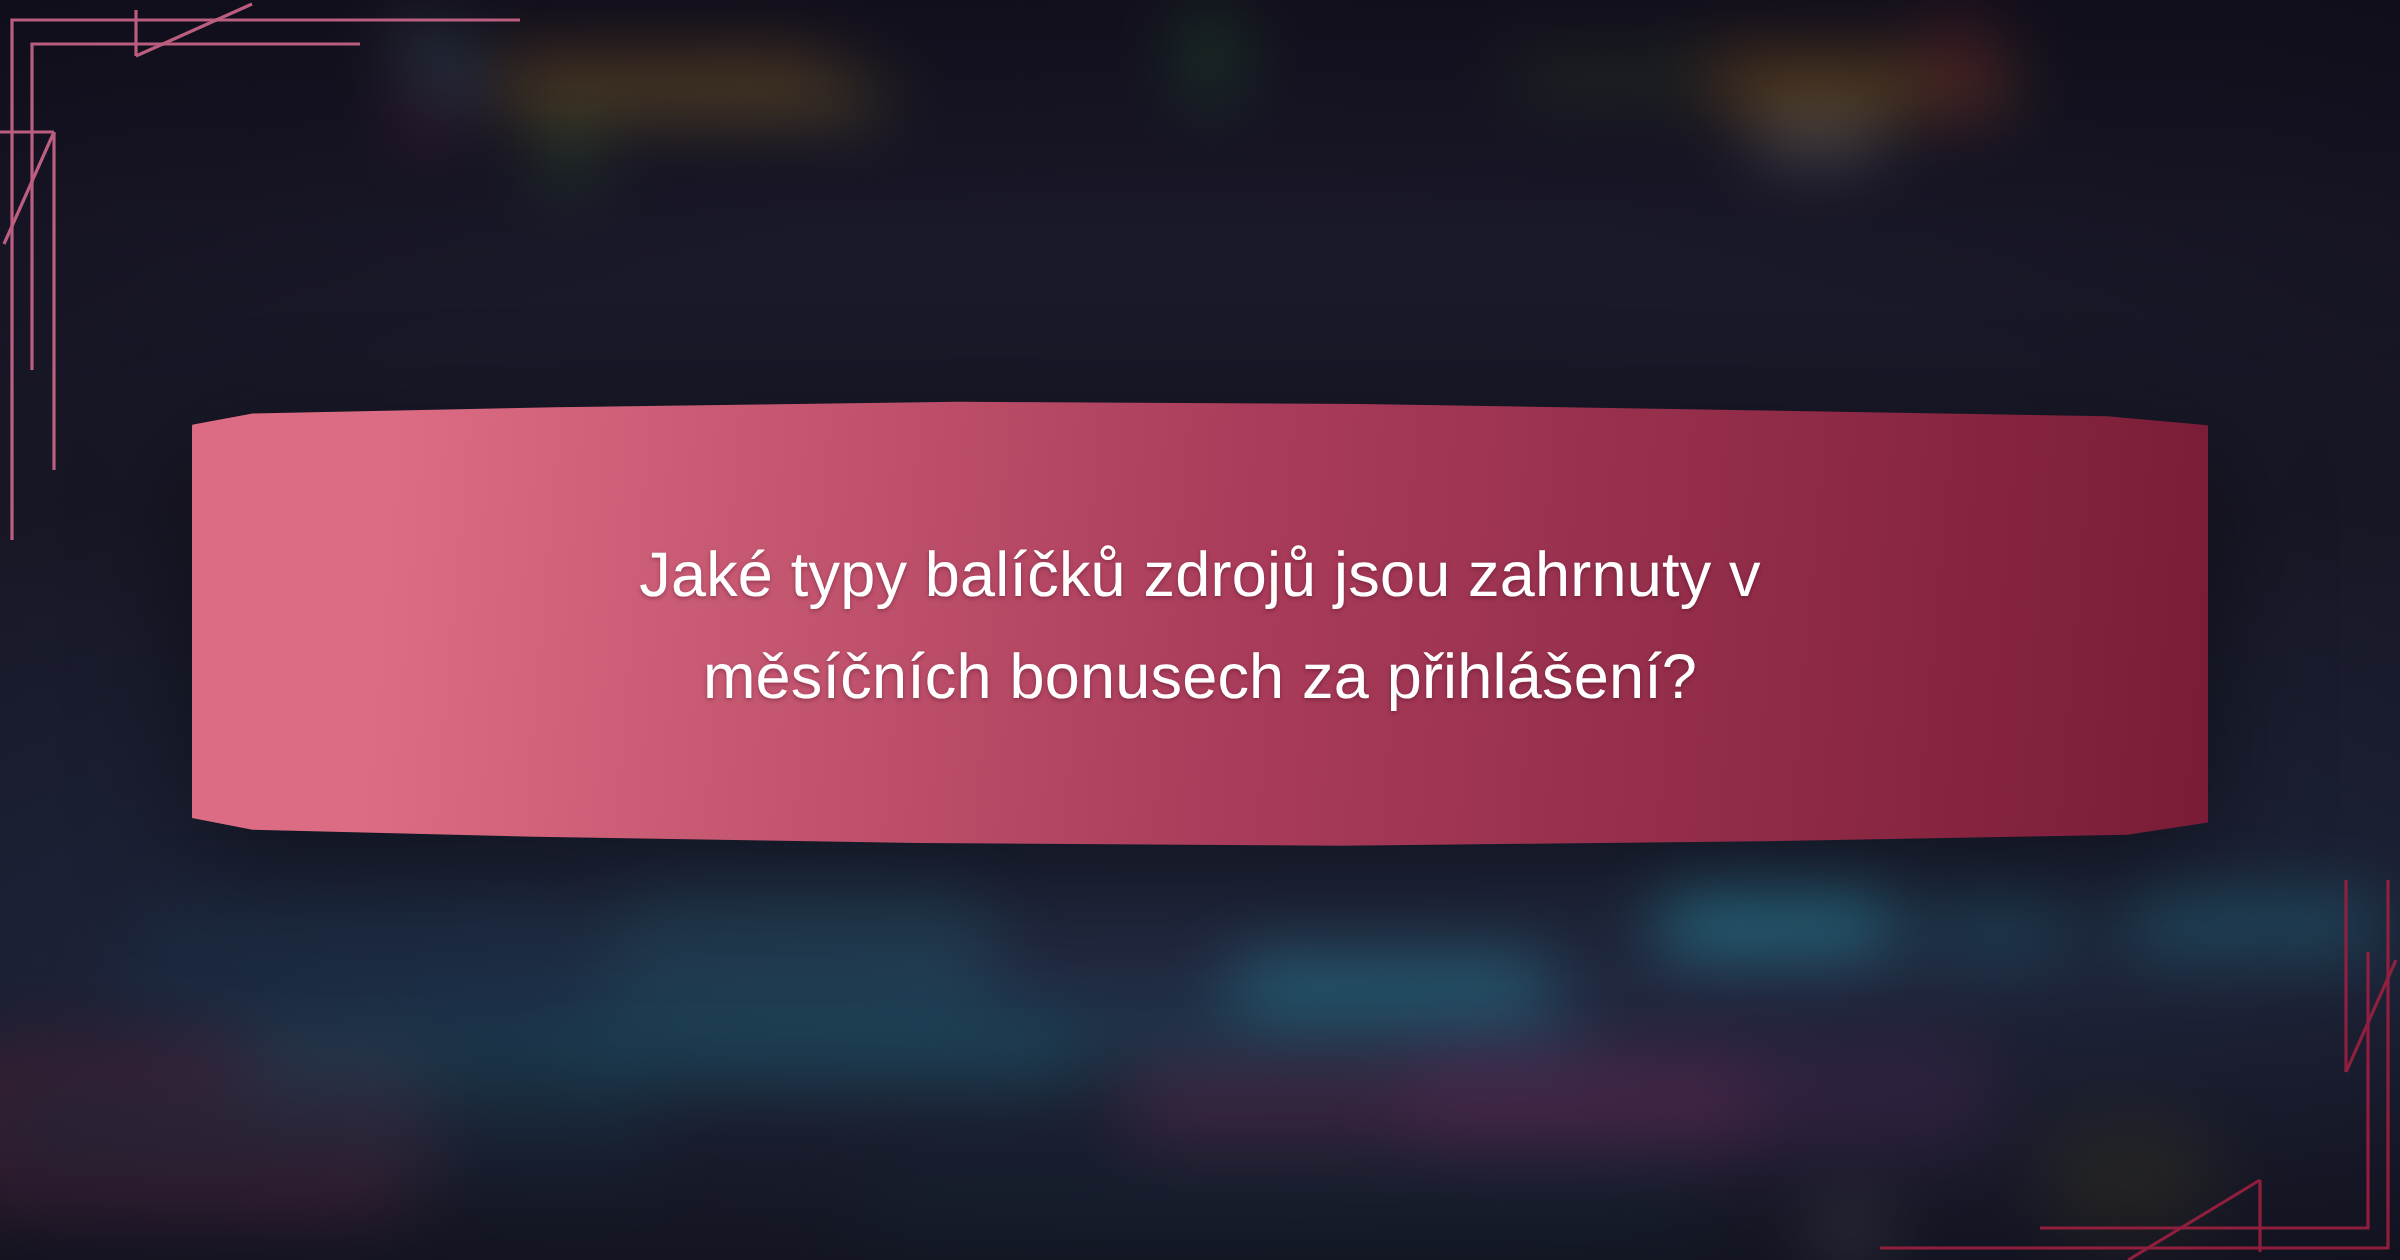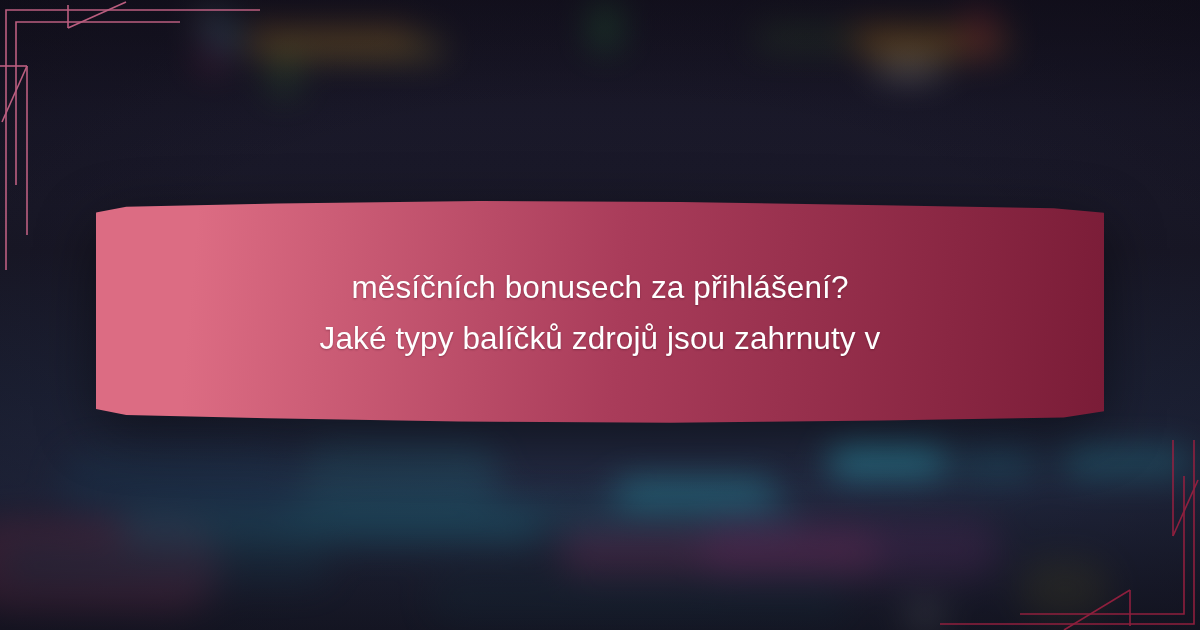--- a/index.html
+++ b/index.html
@@ -153,18 +153,18 @@
       <line x1="190" y1="186" x2="190" y2="150"></line>
       <line x1="190" y1="150" x2="124" y2="190"></line>
       <line x1="233" y1="96" x2="233" y2="0"></line>
       <line x1="233" y1="96" x2="258" y2="40"></line>
     </g>
   </svg>
 
   <div class="card-wrap">
     <div class="card" style="background: linear-gradient(95deg, rgb(220, 108, 131) 0%, rgb(220, 108, 131) 10%, rgb(169, 60, 90) 52%, rgb(122, 28, 55) 100%);"></div>
     <div class="card-text" style="color: rgb(255, 255, 255);">
+      <span class="ln">Jaké typy balíčků zdrojů jsou zahrnuty v</span>
       <span class="ln">měsíčních bonusech za přihlášení?</span>
-      <span class="ln">Jaké typy balíčků zdrojů jsou zahrnuty v</span>
     </div>
   </div>
 
 </div>
 
 </body></html>

